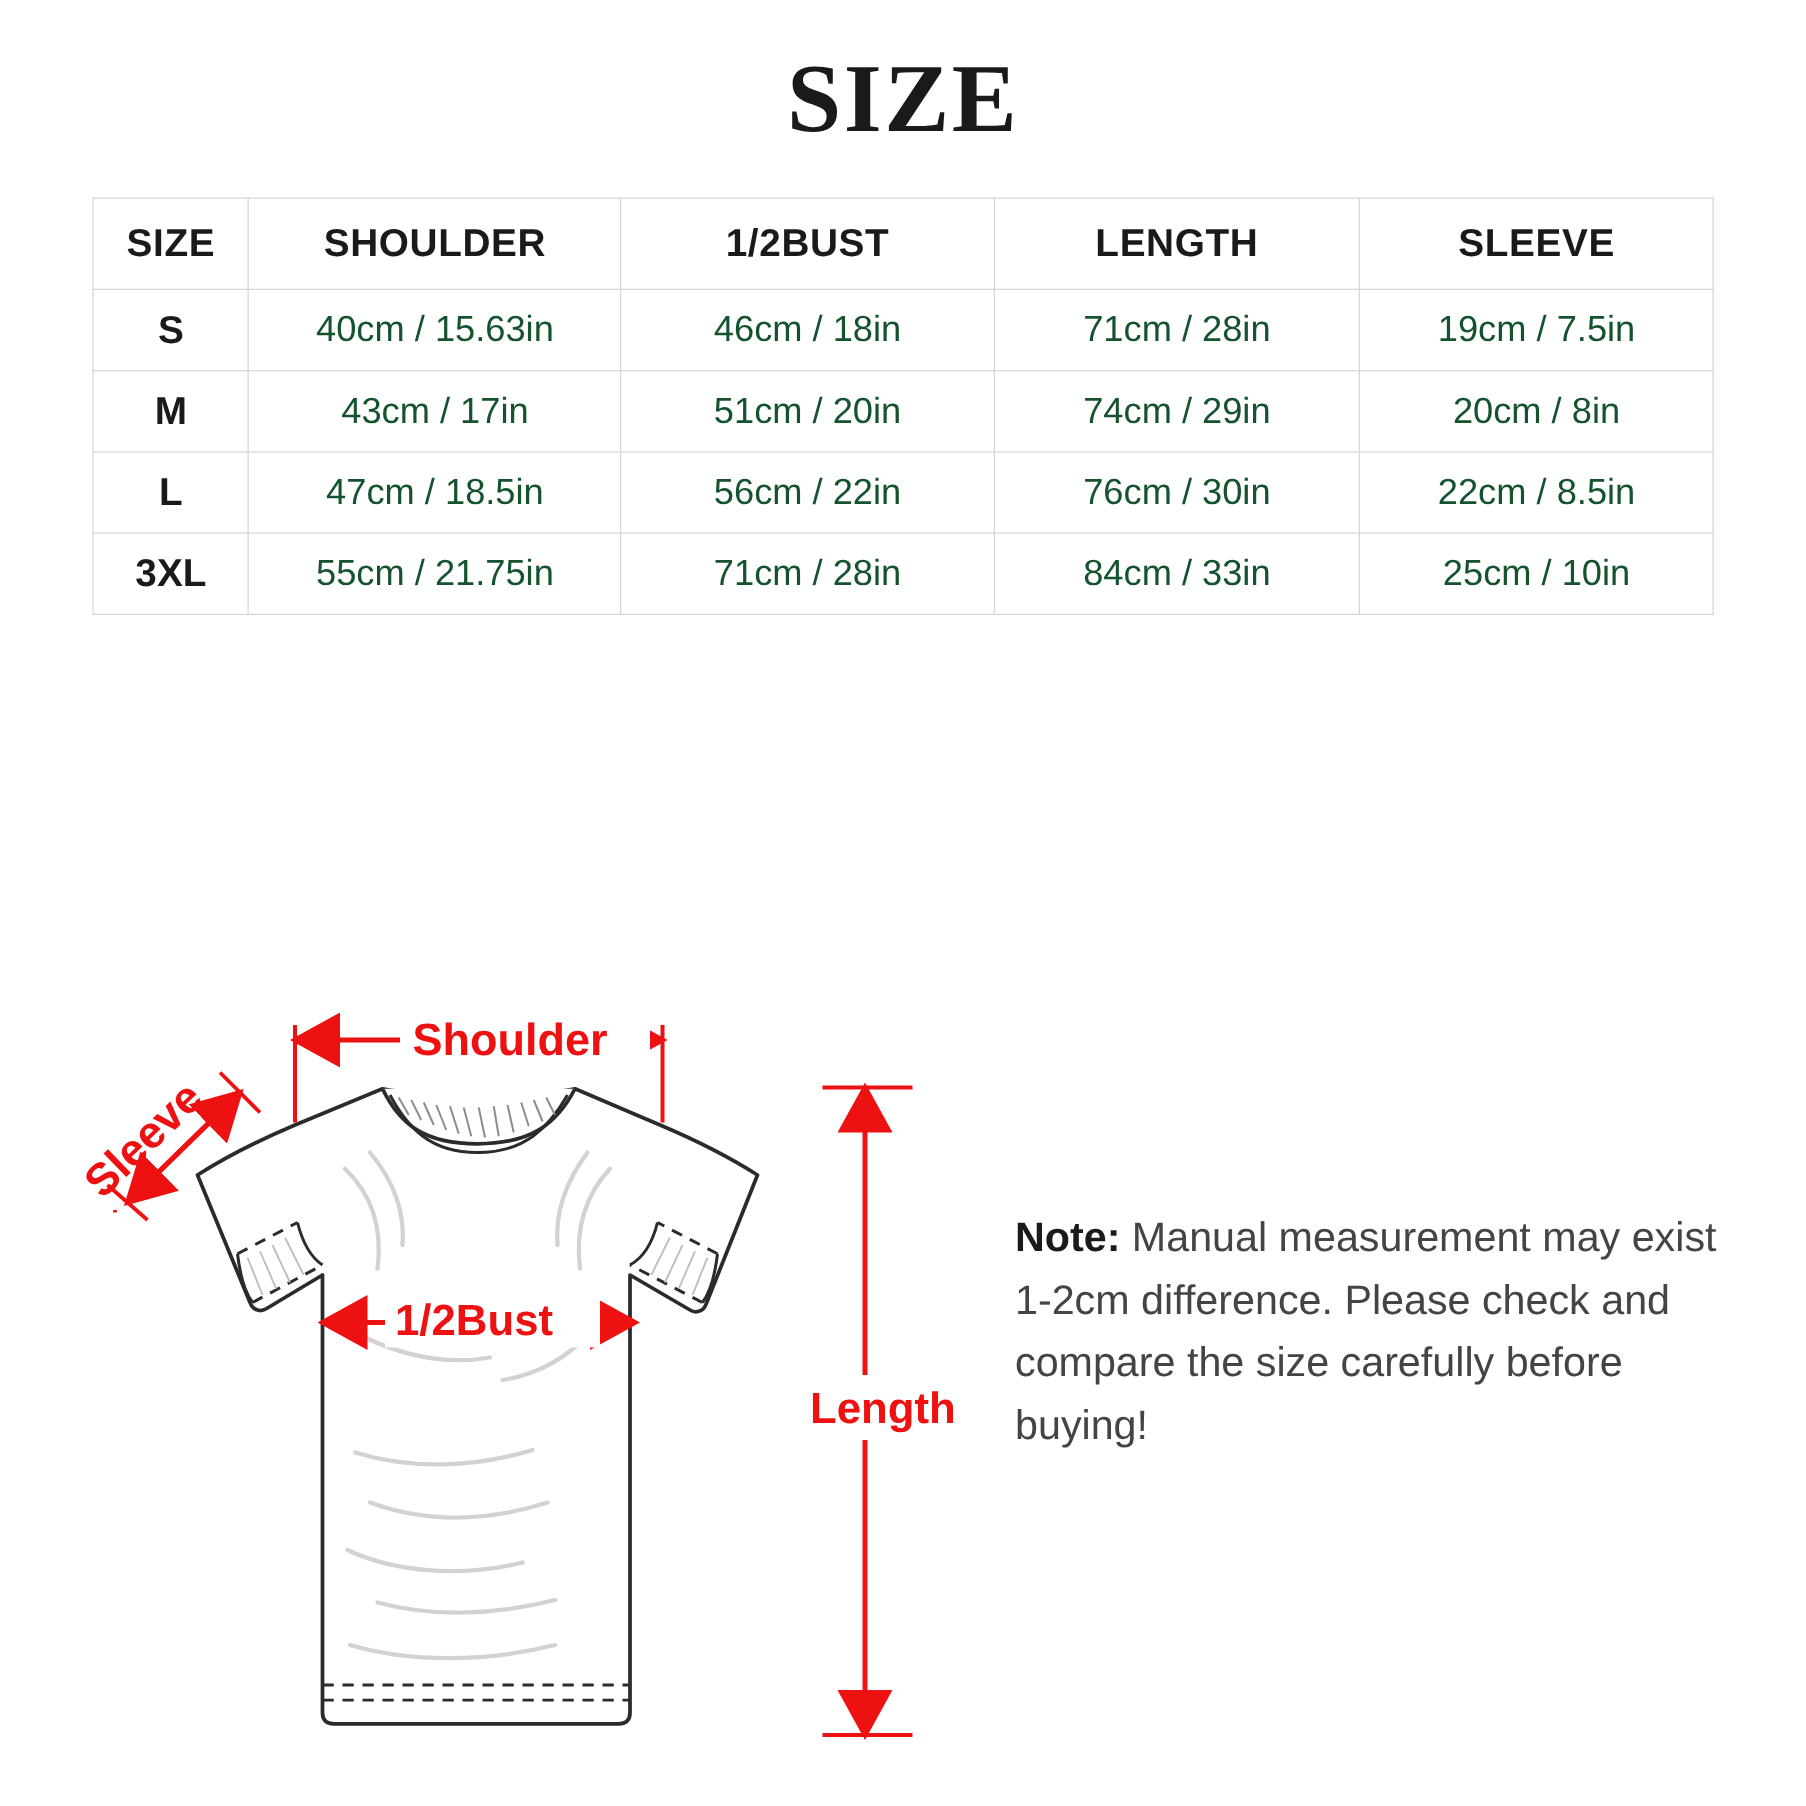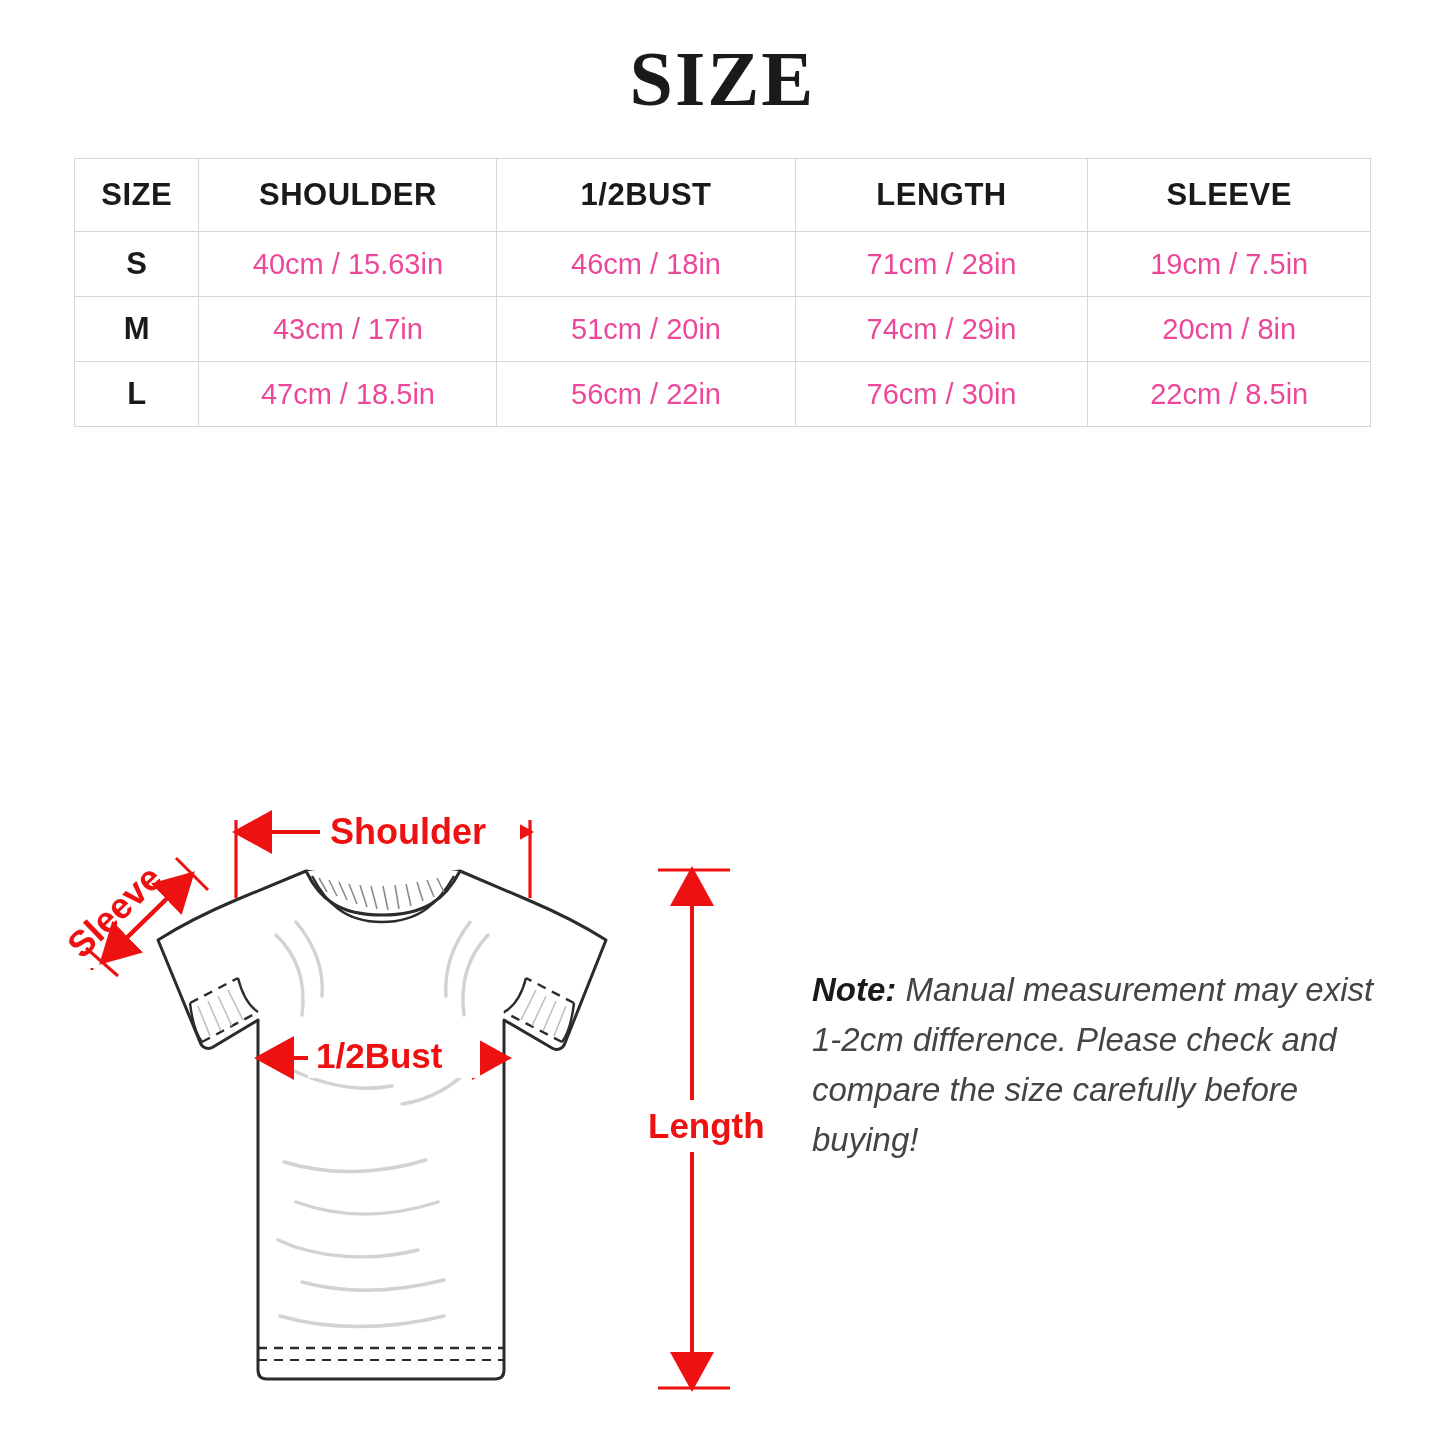--- a/index.html
+++ b/index.html
@@ -51,21 +51,21 @@
   }
   table.size-table thead th {
     font-size: 31px;
     font-weight: 700;
     color: #1a1a1a;
     height: 72px;
     letter-spacing: 0.5px;
   }
   table.size-table tbody td {
     font-size: 29px;
-    color: #ec4899;
+    color: #14532d;
     font-weight: 400;
   }
   table.size-table tbody td.size-cell {
     font-size: 31px;
     font-weight: 700;
     color: #1a1a1a;
   }
   col.c-size   { width: 9.6%; }
   col.c-sh     { width: 23.0%; }
   col.c-bust   { width: 23.0%; }
@@ -84,21 +84,20 @@
 
   
   #note-block {
     position: absolute;
     top: 965px;
     left: 812px;
     width: 580px;
     font-size: 33px;
     line-height: 1.52;
     color: #444444;
-    font-style: italic;
   }
   #note-block .note-label {
     font-weight: 700;
     color: #1a1a1a;
   }
 </style>
 </head>
 <body>
 
 <div id="size-title">SIZE</div>
@@ -135,20 +134,27 @@
         <td>51cm / 20in</td>
         <td>74cm / 29in</td>
         <td>20cm / 8in</td>
       </tr>
       <tr>
         <td class="size-cell">L</td>
         <td>47cm / 18.5in</td>
         <td>56cm / 22in</td>
         <td>76cm / 30in</td>
         <td>22cm / 8.5in</td>
+      </tr>
+      <tr>
+        <td class="size-cell">3XL</td>
+        <td>55cm / 21.75in</td>
+        <td>71cm / 28in</td>
+        <td>84cm / 33in</td>
+        <td>25cm / 10in</td>
       </tr>
     </tbody>
   </table>
 </div>
 
 <div id="diagram">
   <svg width="740" height="660" viewBox="0 0 740 660" xmlns="http://www.w3.org/2000/svg">
     <defs>
       <marker id="arrowR" markerWidth="11" markerHeight="11" refX="9" refY="5.5" orient="auto">
         <path d="M0,0 L10,5.5 L0,11 z" fill="#ee1111"></path>

